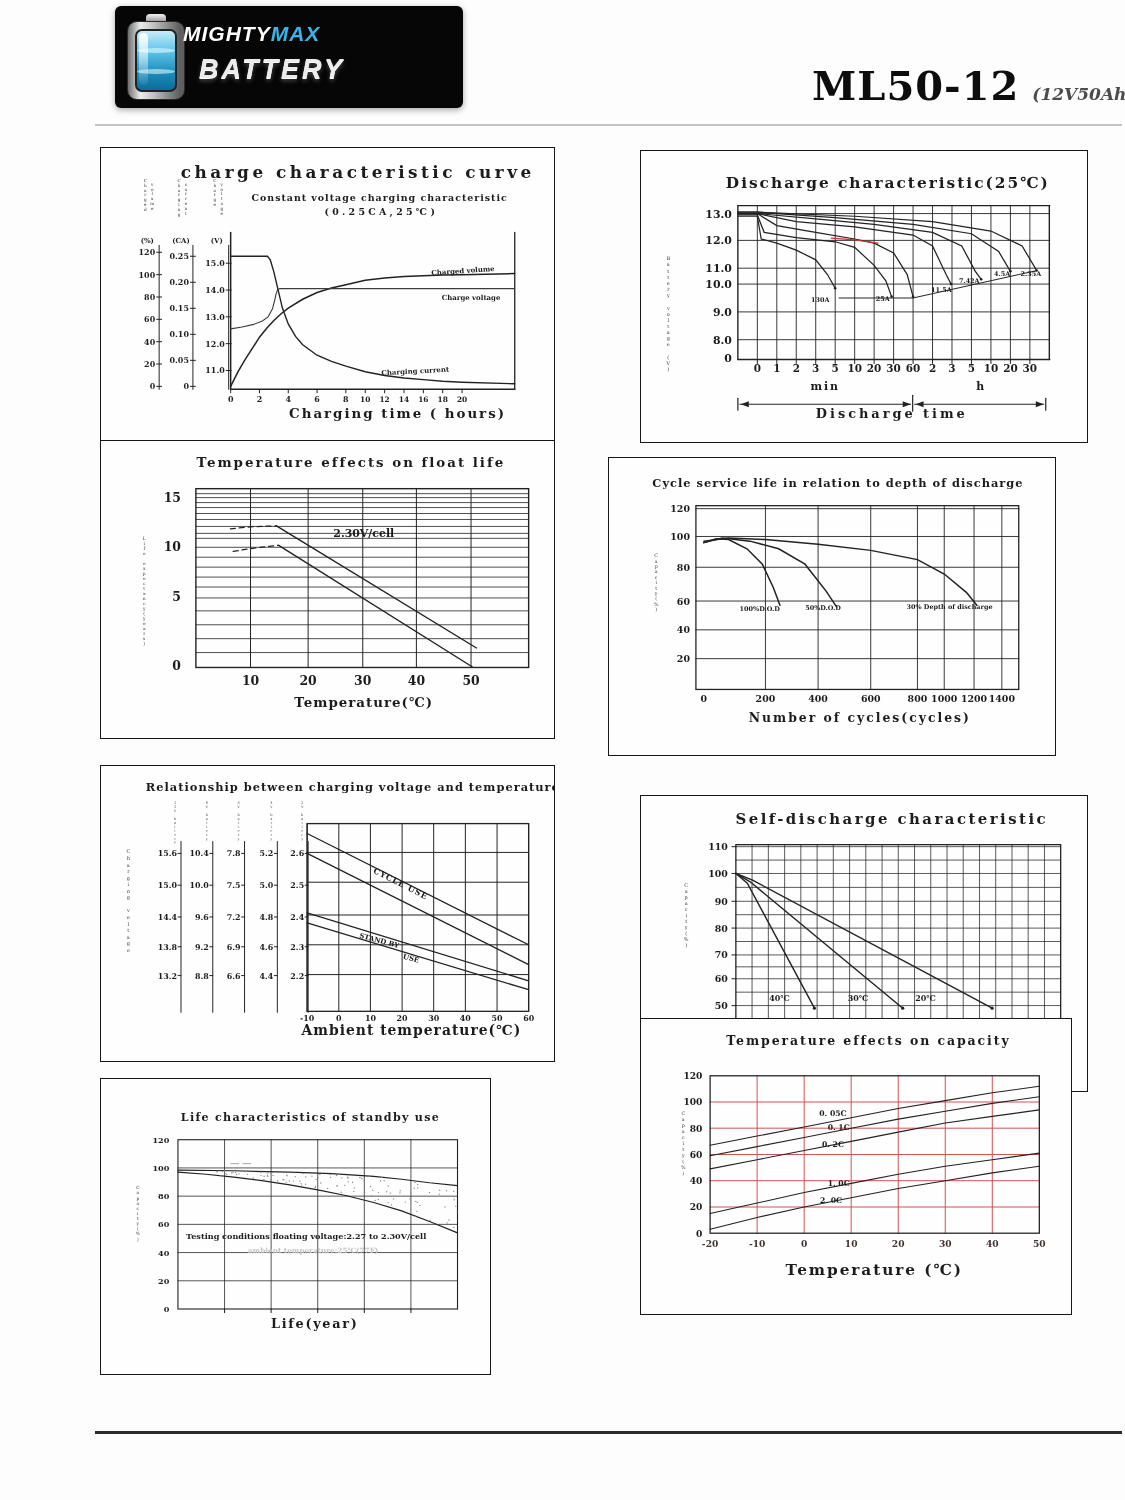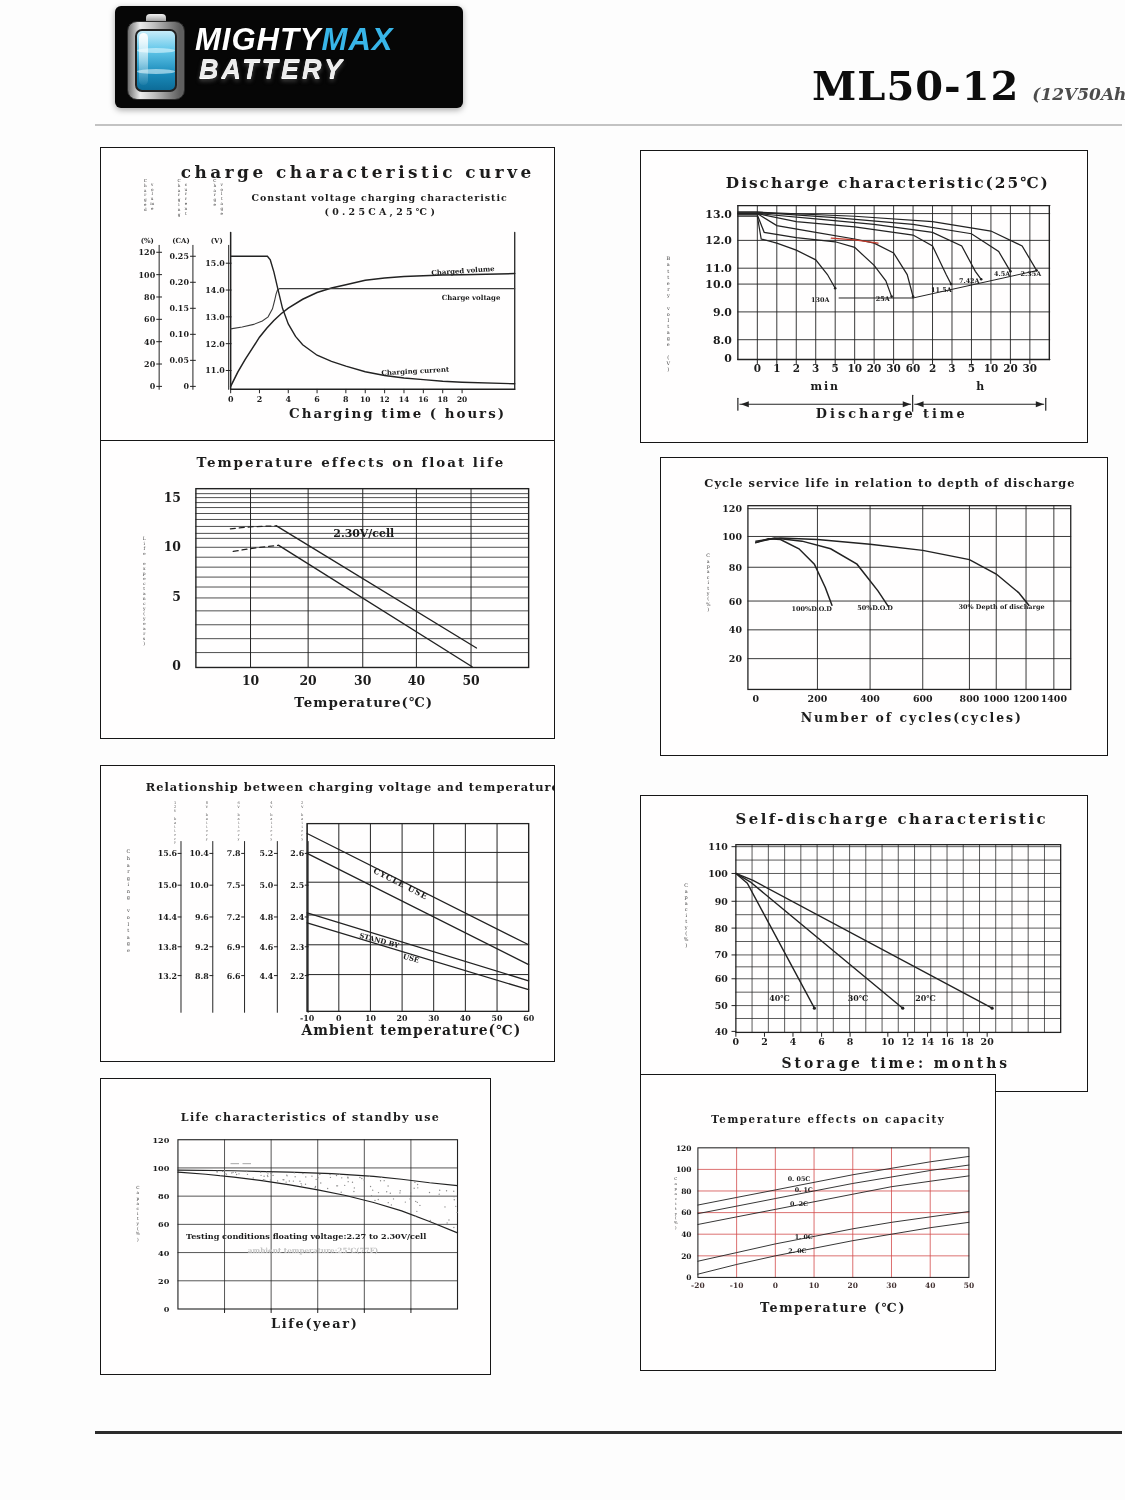--- a/index.html
+++ b/index.html
@@ -8,21 +8,21 @@
   
   .logo{position:absolute;left:115px;top:6px;width:348px;height:102px;background:#060606;
         border-radius:6px;box-shadow:0 2px 6px rgba(0,0,0,.35);}
   .batt{position:absolute;left:12px;top:8px;width:58px;height:86px;}
   .batt .cap{position:absolute;left:19px;top:0;width:20px;height:9px;background:linear-gradient(#f2f2f2,#8a8a8a);border-radius:4px 4px 0 0;}
   .batt .body{position:absolute;left:0;top:7px;width:58px;height:79px;background:linear-gradient(90deg,#6f6f6f,#ececec 22%,#bdbdbd 48%,#5f5f5f 92%);border-radius:10px;border:1px solid #2c2c2c;box-sizing:border-box;}
   .batt .glass{position:absolute;left:8px;top:15px;width:42px;height:63px;background:linear-gradient(180deg,#c8ecf9 0%,#62c7ea 32%,#1a8bba 72%,#0d6c98 100%);border-radius:7px;border:2px solid #222;box-sizing:border-box;}
   .batt .seg{position:absolute;left:10px;width:38px;height:5px;background:rgba(235,252,255,.55);border-radius:50%;}
   .batt .s1{top:34px;} .batt .s2{top:55px;}
   .batt .shine{position:absolute;left:12px;top:19px;width:9px;height:52px;background:linear-gradient(180deg,rgba(255,255,255,.95),rgba(255,255,255,.05));border-radius:5px;}
-  .logo-l1{position:absolute;left:80px;top:16px;font-family:"Liberation Sans",sans-serif;font-style:italic;font-weight:bold;font-size:31px;letter-spacing:1px;color:#ffffff;white-space:nowrap;}
+  .logo-l1{position:absolute;left:68px;top:16px;font-family:"Liberation Sans",sans-serif;font-style:italic;font-weight:bold;font-size:21px;letter-spacing:1px;color:#ffffff;white-space:nowrap;}
   .logo-l1 .max{color:#38b6e9;}
   .logo-l2{position:absolute;left:84px;top:48px;font-family:"Liberation Sans",sans-serif;font-style:italic;font-weight:bold;font-size:27px;letter-spacing:3px;color:#ececec;text-shadow:0 1px 0 #fff,0 3px 4px #4a4a4a;white-space:nowrap;}
   .model-wrap{position:absolute;left:812px;top:62px;white-space:nowrap;}
   .model{font-family:"DejaVu Serif",serif;font-weight:bold;font-size:40px;color:#0d0d0d;letter-spacing:1px;}
   .rating{font-family:"DejaVu Serif",serif;font-style:italic;font-weight:bold;font-size:17px;color:#4c4c4c;margin-left:13px;}
   .header-rule{position:absolute;left:95px;top:124px;width:1027px;height:2px;background:#c3c3c3;}
   .footer-rule{position:absolute;left:95px;top:1431px;width:1027px;height:2.5px;background:#2b2b2b;}
   
   .panel{position:absolute;border:1.6px solid #161616;background:#fffefe;box-sizing:border-box;}
   .panel svg{display:block;width:100%;height:100%;}
@@ -351,21 +351,21 @@
         <text x="43" y="200" text-anchor="middle" font-size="4.5" font-family="DejaVu Serif,serif" font-weight="normal" fill="#3a3a3a">s</text>
         <text x="43" y="205" text-anchor="middle" font-size="4.5" font-family="DejaVu Serif,serif" font-weight="normal" fill="#3a3a3a">)</text>
         <path d="M129.7 88.4 L150.0 86.4 L176.1 85.4" fill="none" stroke="#222222" stroke-width="1.3" stroke-dasharray="5 4" stroke-linecap="round"></path>
         <path d="M176.1 85.4 L377.5 208.4" fill="none" stroke="#222222" stroke-width="1.4" stroke-dasharray="none" stroke-linecap="round"></path>
         <path d="M132.6 111.1 L155.8 107.5 L178.4 105.0" fill="none" stroke="#222222" stroke-width="1.3" stroke-dasharray="5 4" stroke-linecap="round"></path>
         <path d="M178.4 105.0 L373.1 227.3" fill="none" stroke="#222222" stroke-width="1.4" stroke-dasharray="none" stroke-linecap="round"></path>
         <text x="264" y="97" text-anchor="middle" font-size="11" font-family="DejaVu Serif,serif" font-weight="bold" fill="#1c1c1c">2.30V/cell</text>
         <text x="264" y="268" text-anchor="middle" font-size="13.5" font-family="DejaVu Serif,serif" font-weight="bold" fill="#1c1c1c" letter-spacing="1">Temperature(℃)</text>
       </svg>
   </section>
-  <section class="panel" style="left:660px;top:457px;width:448px;height:299px">
+  <section class="panel" style="left:608px;top:457px;width:448px;height:299px">
     <svg id="c3" viewBox="0 0 448 299">
         <text x="230" y="29" text-anchor="middle" font-size="11.5" font-family="DejaVu Serif,serif" font-weight="bold" fill="#1c1c1c" letter-spacing="1">Cycle service life in relation to depth of discharge</text>
         <rect x="87" y="48" width="325" height="185" fill="none" stroke="#222" stroke-width="1.3"></rect>
         <path d="M87.0 51.0 L412.0 51.0" fill="none" stroke="#222222" stroke-width="0.9" stroke-dasharray="none" stroke-linecap="round"></path>
         <text x="81" y="54.5" text-anchor="end" font-size="9.5" font-family="DejaVu Serif,serif" font-weight="bold" fill="#1c1c1c">120</text>
         <path d="M87.0 79.0 L412.0 79.0" fill="none" stroke="#222222" stroke-width="0.9" stroke-dasharray="none" stroke-linecap="round"></path>
         <text x="81" y="82.5" text-anchor="end" font-size="9.5" font-family="DejaVu Serif,serif" font-weight="bold" fill="#1c1c1c">100</text>
         <path d="M87.0 110.0 L412.0 110.0" fill="none" stroke="#222222" stroke-width="0.9" stroke-dasharray="none" stroke-linecap="round"></path>
         <text x="81" y="113.5" text-anchor="end" font-size="9.5" font-family="DejaVu Serif,serif" font-weight="bold" fill="#1c1c1c">80</text>
         <path d="M87.0 144.0 L412.0 144.0" fill="none" stroke="#222222" stroke-width="0.9" stroke-dasharray="none" stroke-linecap="round"></path>
@@ -812,21 +812,21 @@
         <text x="43" y="129" text-anchor="middle" font-size="5" font-family="DejaVu Serif,serif" font-weight="normal" fill="#3a3a3a">c</text>
         <text x="43" y="135" text-anchor="middle" font-size="5" font-family="DejaVu Serif,serif" font-weight="normal" fill="#3a3a3a">i</text>
         <text x="43" y="141" text-anchor="middle" font-size="5" font-family="DejaVu Serif,serif" font-weight="normal" fill="#3a3a3a">t</text>
         <text x="43" y="147" text-anchor="middle" font-size="5" font-family="DejaVu Serif,serif" font-weight="normal" fill="#3a3a3a">y</text>
         <text x="43" y="153" text-anchor="middle" font-size="5" font-family="DejaVu Serif,serif" font-weight="normal" fill="#3a3a3a">(</text>
         <text x="43" y="159" text-anchor="middle" font-size="5" font-family="DejaVu Serif,serif" font-weight="normal" fill="#3a3a3a">%</text>
         <text x="43" y="165" text-anchor="middle" font-size="5" font-family="DejaVu Serif,serif" font-weight="normal" fill="#3a3a3a">)</text>
         <text x="250" y="267" text-anchor="middle" font-size="15" font-family="DejaVu Serif,serif" font-weight="bold" fill="#1c1c1c" letter-spacing="2">Life(year)</text>
       </svg>
   </section>
-  <section class="panel" style="left:640px;top:1074px;width:356px;height:297px">
+  <section class="panel" style="left:640px;top:1018px;width:432px;height:297px">
     <svg id="c7" viewBox="0 0 448 297">
         <text x="237" y="22" text-anchor="middle" font-size="13" font-family="DejaVu Serif,serif" font-weight="bold" fill="#1c1c1c" letter-spacing="2">Temperature effects on  capacity</text>
         <path d="M121.0 54.0 L121.0 218.0" fill="none" stroke="#d24a4a" stroke-width="1" stroke-dasharray="none" stroke-linecap="round"></path>
         <path d="M170.0 54.0 L170.0 218.0" fill="none" stroke="#d24a4a" stroke-width="1" stroke-dasharray="none" stroke-linecap="round"></path>
         <path d="M219.0 54.0 L219.0 218.0" fill="none" stroke="#d24a4a" stroke-width="1" stroke-dasharray="none" stroke-linecap="round"></path>
         <path d="M268.0 54.0 L268.0 218.0" fill="none" stroke="#d24a4a" stroke-width="1" stroke-dasharray="none" stroke-linecap="round"></path>
         <path d="M317.0 54.0 L317.0 218.0" fill="none" stroke="#d24a4a" stroke-width="1" stroke-dasharray="none" stroke-linecap="round"></path>
         <path d="M366.0 54.0 L366.0 218.0" fill="none" stroke="#d24a4a" stroke-width="1" stroke-dasharray="none" stroke-linecap="round"></path>
         <path d="M72.0 190.7 L415.0 190.7" fill="none" stroke="#d24a4a" stroke-width="1" stroke-dasharray="none" stroke-linecap="round"></path>
         <path d="M72.0 163.3 L415.0 163.3" fill="none" stroke="#d24a4a" stroke-width="1" stroke-dasharray="none" stroke-linecap="round"></path>

